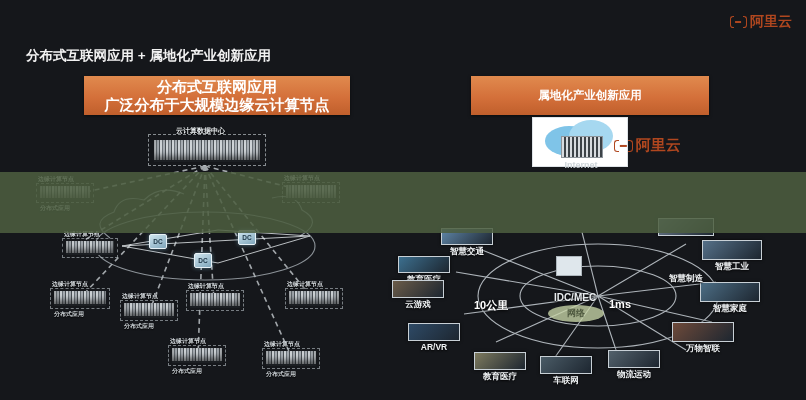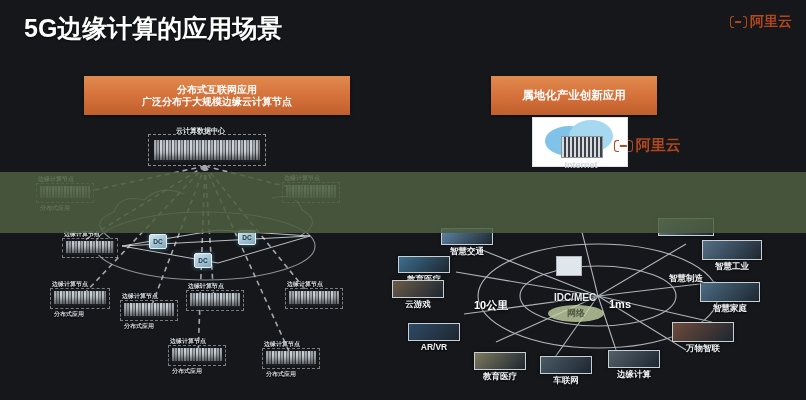--- a/index.html
+++ b/index.html
@@ -62,22 +62,22 @@
 
   
   .banner {
     position: absolute;
     background: linear-gradient(180deg,#e08a4e 0%,#d4703a 55%,#c05f2c 100%);
     color: #ffffff; font-weight: bold;
     display: flex; flex-direction: column; align-items: center; justify-content: center;
     text-align: center; line-height: 1.18;
     box-shadow: 0 1px 3px rgba(0,0,0,.55);
   }
-  #banner-left  { left: 84px;  top: 76px; width: 266px; height: 39px; font-size: 10px; }
-  #banner-right { left: 491px; top: 76px; width: 166px; height: 39px; font-size: 11.5px; gap: 24px; }
+  #banner-left  { left: 84px;  top: 76px; width: 266px; height: 39px; font-size: 15px; }
+  #banner-right { left: 471px; top: 76px; width: 238px; height: 39px; font-size: 11.5px; gap: 24px; }
 
   
   .dc-block {
     position: absolute;
     border: 1px dashed rgba(200,210,215,.55);
     display: flex; flex-direction: column; align-items: center;
   }
   .rack {
     background:
       repeating-linear-gradient(90deg,
@@ -172,21 +172,21 @@
     margin-top: 43px;
   }
 </style>
 </head>
 <body>
 
 <div id="stage">
 
   <div class="abs" style="left:0;top:0;width:806px;height:400px;background:#15171b;"></div>
 
-  <div class="slide-title nosel">5G边缘计算的应用场景</div>
+  <div class="slide-sub nosel">分布式互联网应用 + 属地化产业创新应用</div>
 
   <div id="aliyun-top" class="aliyun nosel">
     <span class="mark">
       <span class="bracket-l"></span>
         <span class="dash"></span>
         <span class="bracket-r"></span>
     </span>
     <span>阿里云</span>
   </div>
 
@@ -347,21 +347,21 @@
       <div class="scn" style="left: 474px; top: 352px; width: 52px;">
         <div class="thumb" style="height: 18px; background: linear-gradient(135deg, rgb(125, 122, 94) 0%, rgb(29, 38, 48) 100%);"></div>
         <div class="cap">教育医疗</div>
       </div>
       <div class="scn" style="left: 540px; top: 356px; width: 52px;">
         <div class="thumb" style="height: 18px; background: linear-gradient(135deg, rgb(74, 91, 102) 0%, rgb(29, 38, 48) 100%);"></div>
         <div class="cap">车联网</div>
       </div>
       <div class="scn" style="left: 608px; top: 350px; width: 52px;">
         <div class="thumb" style="height: 18px; background: linear-gradient(135deg, rgb(83, 97, 107) 0%, rgb(29, 38, 48) 100%);"></div>
-        <div class="cap">边缘计算</div>
+        <div class="cap">物流运动</div>
       </div>
       <div class="scn" style="left: 672px; top: 322px; width: 62px;">
         <div class="thumb" style="height: 20px; background: linear-gradient(135deg, rgb(110, 74, 58) 0%, rgb(29, 38, 48) 100%);"></div>
         <div class="cap">万物智联</div>
       </div>
       <div class="scn" style="left: 700px; top: 282px; width: 60px;">
         <div class="thumb" style="height: 20px; background: linear-gradient(135deg, rgb(76, 109, 132) 0%, rgb(29, 38, 48) 100%);"></div>
         <div class="cap">智慧家庭</div>
       </div>
       <div class="scn" style="left: 702px; top: 240px; width: 60px; text-align: center;">

